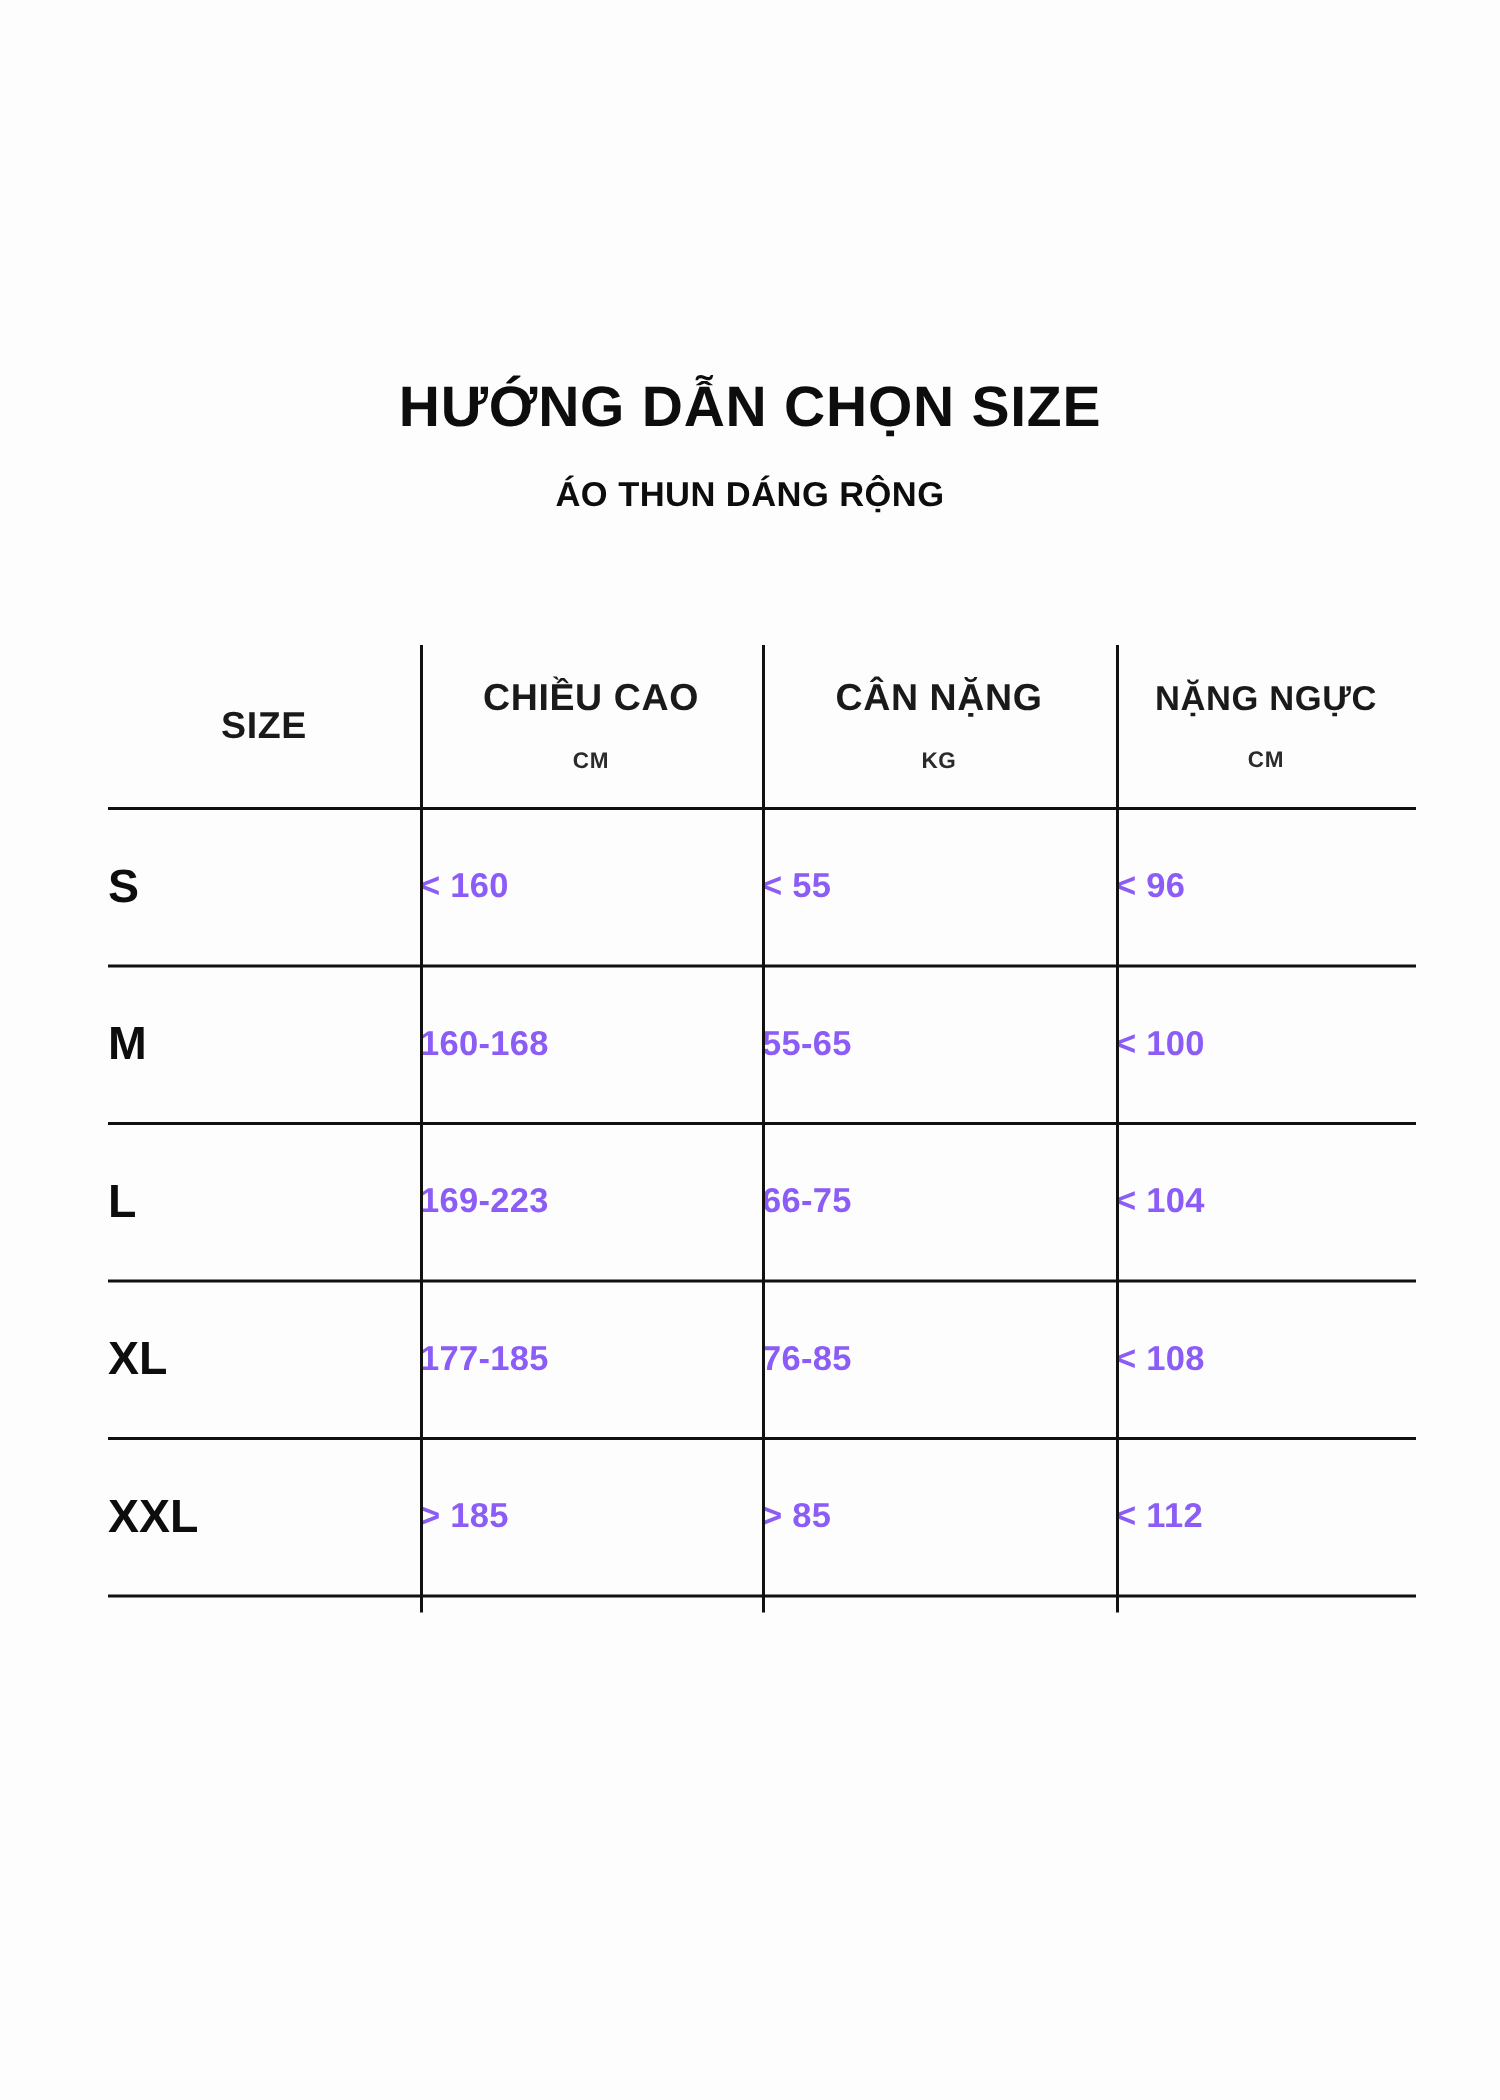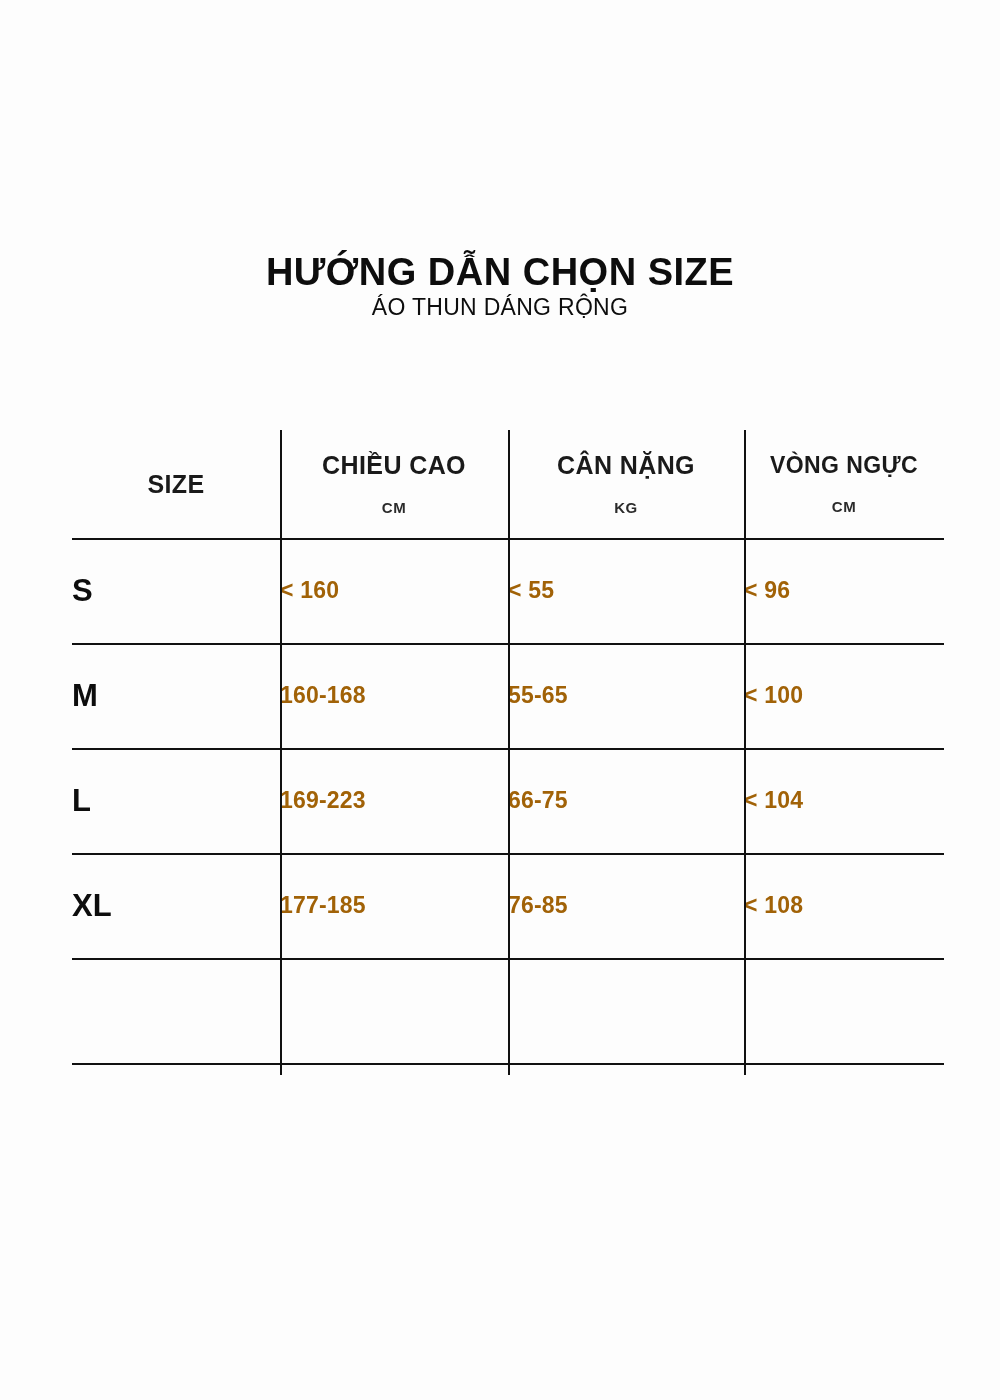--- a/index.html
+++ b/index.html
@@ -29,22 +29,23 @@
 
   .main-title {
     font-size: 38px;
     font-weight: bold;
     letter-spacing: 0.5px;
     color: #0d0d0d;
     line-height: 1.1;
   }
 
   .sub-title {
+    margin-top: 22px;
     font-size: 23px;
-    font-weight: normal;
+    font-weight: bold;
     letter-spacing: 0.3px;
     color: #0d0d0d;
   }
 
   .table-wrap {
     position: absolute;
     left: 72px;
     top: 430px;
     width: 872px;
   }
@@ -102,21 +103,21 @@
   }
 
   .cell-size {
     font-size: 31px;
     font-weight: bold;
     color: #0d0d0d;
   }
   .cell-val {
     font-size: 23px;
     font-weight: bold;
-    color: #a16207;
+    color: #8b5cf6;
     letter-spacing: 0.2px;
   }
 
   
   .lines {
     position: absolute;
     left: 0;
     top: 0;
     width: 872px;
     height: 645px;
@@ -159,21 +160,21 @@
           </th>
           <th>
             <span class="head-label">CHIỀU CAO</span>
             <span class="head-unit">CM</span>
           </th>
           <th>
             <span class="head-label">CÂN NẶNG</span>
             <span class="head-unit">KG</span>
           </th>
           <th>
-            <span class="head-label small">VÒNG NGỰC</span>
+            <span class="head-label small">NẶNG NGỰC</span>
             <span class="head-unit">CM</span>
           </th>
         </tr>
       </thead>
       <tbody>
         <tr class="body-row">
           <td class="cell-size">S</td>
           <td class="cell-val">&lt; 160</td>
           <td class="cell-val">&lt; 55</td>
           <td class="cell-val">&lt; 96</td>
@@ -188,20 +189,26 @@
           <td class="cell-size">L</td>
           <td class="cell-val">169-223</td>
           <td class="cell-val">66-75</td>
           <td class="cell-val">&lt; 104</td>
         </tr>
         <tr class="body-row">
           <td class="cell-size">XL</td>
           <td class="cell-val">177-185</td>
           <td class="cell-val">76-85</td>
           <td class="cell-val">&lt; 108</td>
+        </tr>
+        <tr class="body-row">
+          <td class="cell-size">XXL</td>
+          <td class="cell-val">&gt; 185</td>
+          <td class="cell-val">&gt; 85</td>
+          <td class="cell-val">&lt; 112</td>
         </tr>
       </tbody>
     </table>
 
     <div class="lines">
 
       <div class="hline" style="left:0px;   top:108px; width:872px;"></div>
       <div class="hline" style="left:0px;   top:213px; width:872px;"></div>
       <div class="hline" style="left:0px;   top:318px; width:872px;"></div>
       <div class="hline" style="left:0px;   top:423px; width:872px;"></div>

